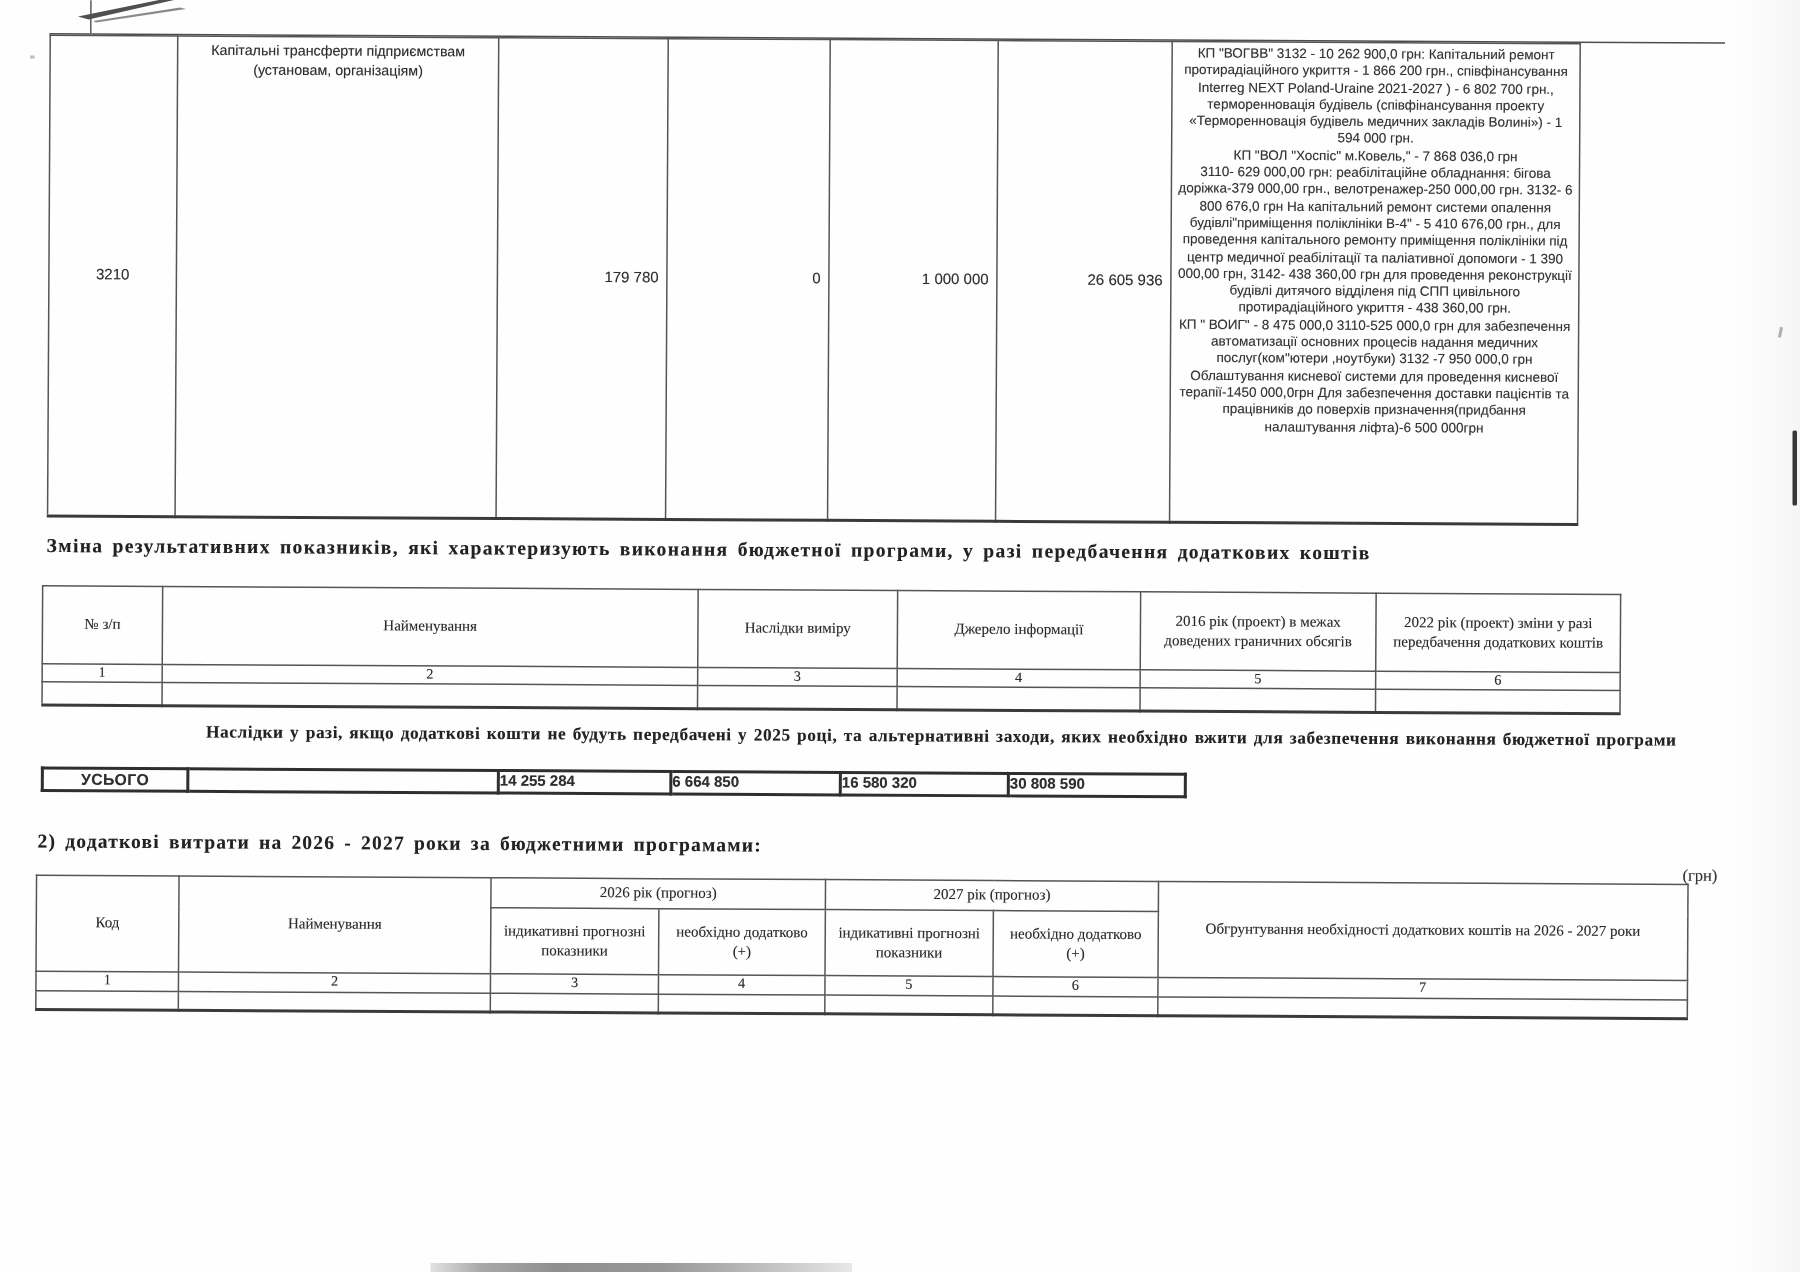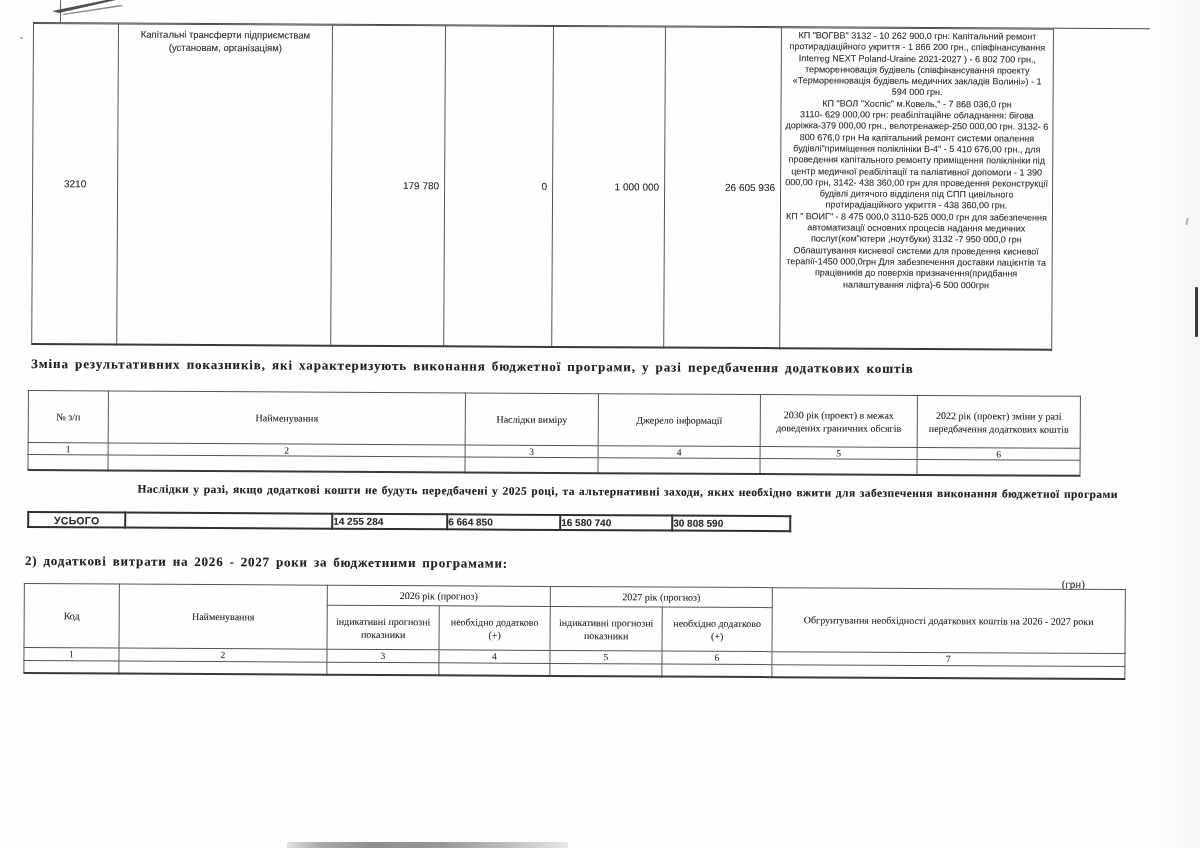--- a/index.html
+++ b/index.html
@@ -23,21 +23,21 @@
                padding:2px 3px;color:#333;}
   .t1 .details p{margin:0;}
   .topline{position:absolute;left:33px;top:22px;width:1117px;height:1.3px;background:#4d4d4d;}
   .vstub{position:absolute;left:60px;top:0;width:1.2px;height:22px;background:#5a5a5a;}
 
   
   .hserif{position:absolute;font-family:"Liberation Serif",serif;font-weight:bold;color:#222;}
   .h-change{left:33px;top:356px;font-size:13px;letter-spacing:.9px;word-spacing:2px;white-space:nowrap;}
   .h-conseq{left:140px;top:482px;font-size:11.5px;letter-spacing:.4px;word-spacing:1px;white-space:nowrap;}
   .h-add{left:28px;top:553px;font-size:13px;letter-spacing:.8px;word-spacing:2px;white-space:nowrap;}
-  .grn{position:absolute;left:988px;top:572px;width:100px;text-align:right;
+  .grn{position:absolute;left:1048px;top:572px;width:100px;text-align:right;
        font-family:"Liberation Serif",serif;font-size:11px;font-weight:normal;color:#333;}
 
   
   .t2{left:30px;top:390px;border-bottom:2px solid #3a3a3a;}
   .t2 th{font-family:"Liberation Serif",serif;font-size:10px;line-height:13px;
          text-align:center;vertical-align:middle;padding:1px 6px;color:#2b2b2b;}
   .t2 .digits td,.t3 .digits td{font-family:"Liberation Serif",serif;font-size:9.5px;
          text-align:center;vertical-align:middle;color:#2b2b2b;}
 
   
@@ -109,21 +109,21 @@
         <col style="width:162px">
           <col style="width:157px">
           <col style="width:163px">
       </colgroup>
       <tbody>
           <tr style="height:52px">
         <th>№ з/п</th>
         <th>Найменування</th>
         <th>Наслідки виміру</th>
         <th>Джерело інформації</th>
-        <th>2030 рік (проект) в межах доведених граничних обсягів</th>
+        <th>2016 рік (проект) в межах доведених граничних обсягів</th>
         <th>2022 рік (проект) зміни у разі передбачення додаткових коштів</th>
       </tr>
       <tr class="digits" style="height:12px">
         <td>1</td>
         <td>2</td>
         <td>3</td>
         <td>4</td>
         <td>5</td>
         <td>6</td>
       </tr>
@@ -148,21 +148,21 @@
         <col style="width:113px">
           <col style="width:112px">
           <col style="width:118px">
       </colgroup>
       <tbody>
           <tr style="height:15px">
         <td class="lbl">УСЬОГО</td>
         <td></td>
         <td class="val">14 255 284</td>
         <td class="val">6 664 850</td>
-        <td class="val">16 580 740</td>
+        <td class="val">16 580 320</td>
         <td class="val">30 808 590</td>
       </tr>
     </tbody>
       </table>
 
     <div class="hserif h-add">2) додаткові витрати на 2026 - 2027  роки за бюджетними програмами:</div>
     <div class="grn">(грн)</div>
 
     <table class="t3">
       <colgroup>

